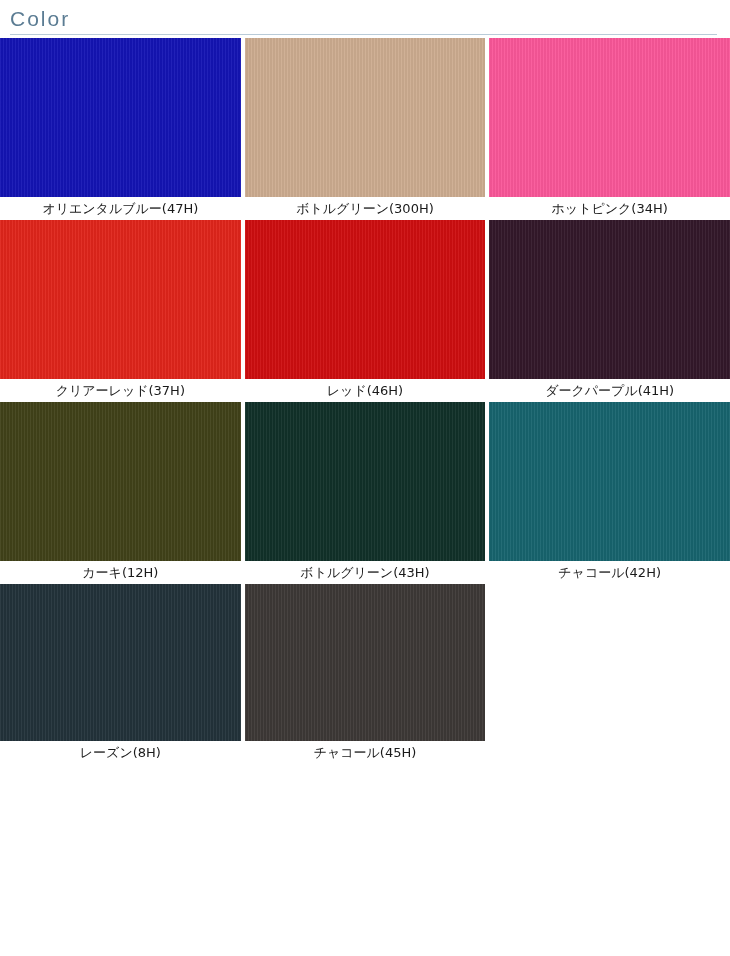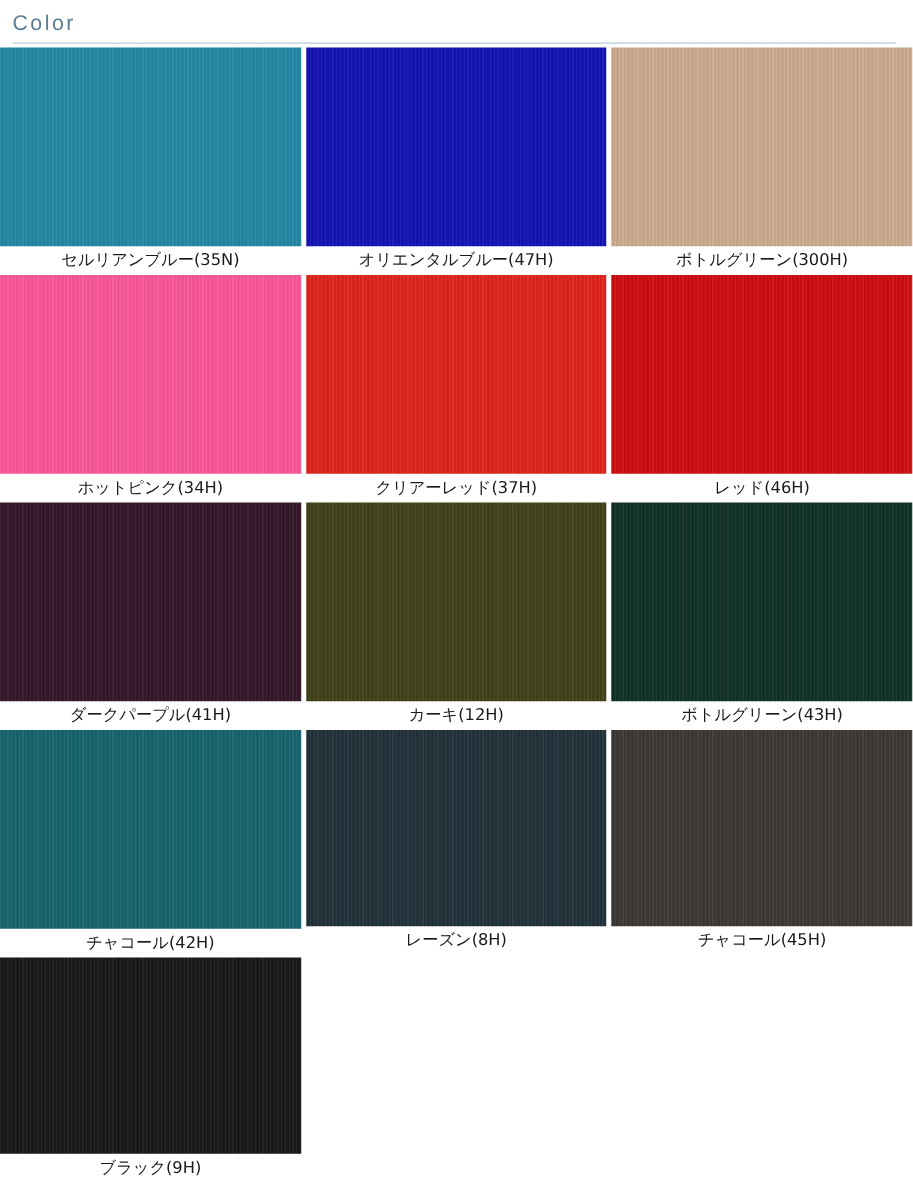--- a/index.html
+++ b/index.html
@@ -15,21 +15,21 @@
     font-family: "Liberation Sans", "DejaVu Sans", sans-serif;
     overflow: hidden;
   }
 
   
   .page-header {
     padding: 8px 0 0 10px;
     height: 38px;
   }
   .page-title {
-    font-size: 17px;
+    font-size: 21px;
     font-weight: 500;
     letter-spacing: 2px;
     color: #5b7c93;
     line-height: 22px;
     margin: 0;
     padding-bottom: 4px;
   }
   .title-rule {
     height: 1px;
     background: #b9cbd8;
@@ -86,24 +86,20 @@
 </head>
 <body>
 
 <div class="page-header">
   <div class="page-title">Color</div>
   <div class="title-rule"></div>
 </div>
 
 <div class="swatch-grid" id="swatch-grid">
     <div class="swatch-cell row-1">
-      <div class="swatch-chip" style="background-color: rgb(35, 137, 166);"></div>
-      <div class="swatch-label">セルリアンブルー(35N)</div>
-    </div>
-    <div class="swatch-cell row-1">
       <div class="swatch-chip" style="background-color: rgb(20, 20, 180);"></div>
       <div class="swatch-label">オリエンタルブルー(47H)</div>
     </div>
     <div class="swatch-cell row-1">
       <div class="swatch-chip" style="background-color: rgb(205, 172, 144);"></div>
       <div class="swatch-label">ボトルグリーン(300H)</div>
     </div>
     <div class="swatch-cell row-2">
       <div class="swatch-chip" style="background-color: rgb(250, 87, 153);"></div>
       <div class="swatch-label">ホットピンク(34H)</div>
@@ -133,17 +129,13 @@
       <div class="swatch-label">チャコール(42H)</div>
     </div>
     <div class="swatch-cell row-5">
       <div class="swatch-chip" style="background-color: rgb(34, 50, 58);"></div>
       <div class="swatch-label">レーズン(8H)</div>
     </div>
     <div class="swatch-cell row-5">
       <div class="swatch-chip" style="background-color: rgb(61, 56, 54);"></div>
       <div class="swatch-label">チャコール(45H)</div>
     </div>
-    <div class="swatch-cell row-5">
-      <div class="swatch-chip" style="background-color: rgb(25, 25, 23);"></div>
-      <div class="swatch-label">ブラック(9H)</div>
-    </div>
   </div>
 
 </body></html>

